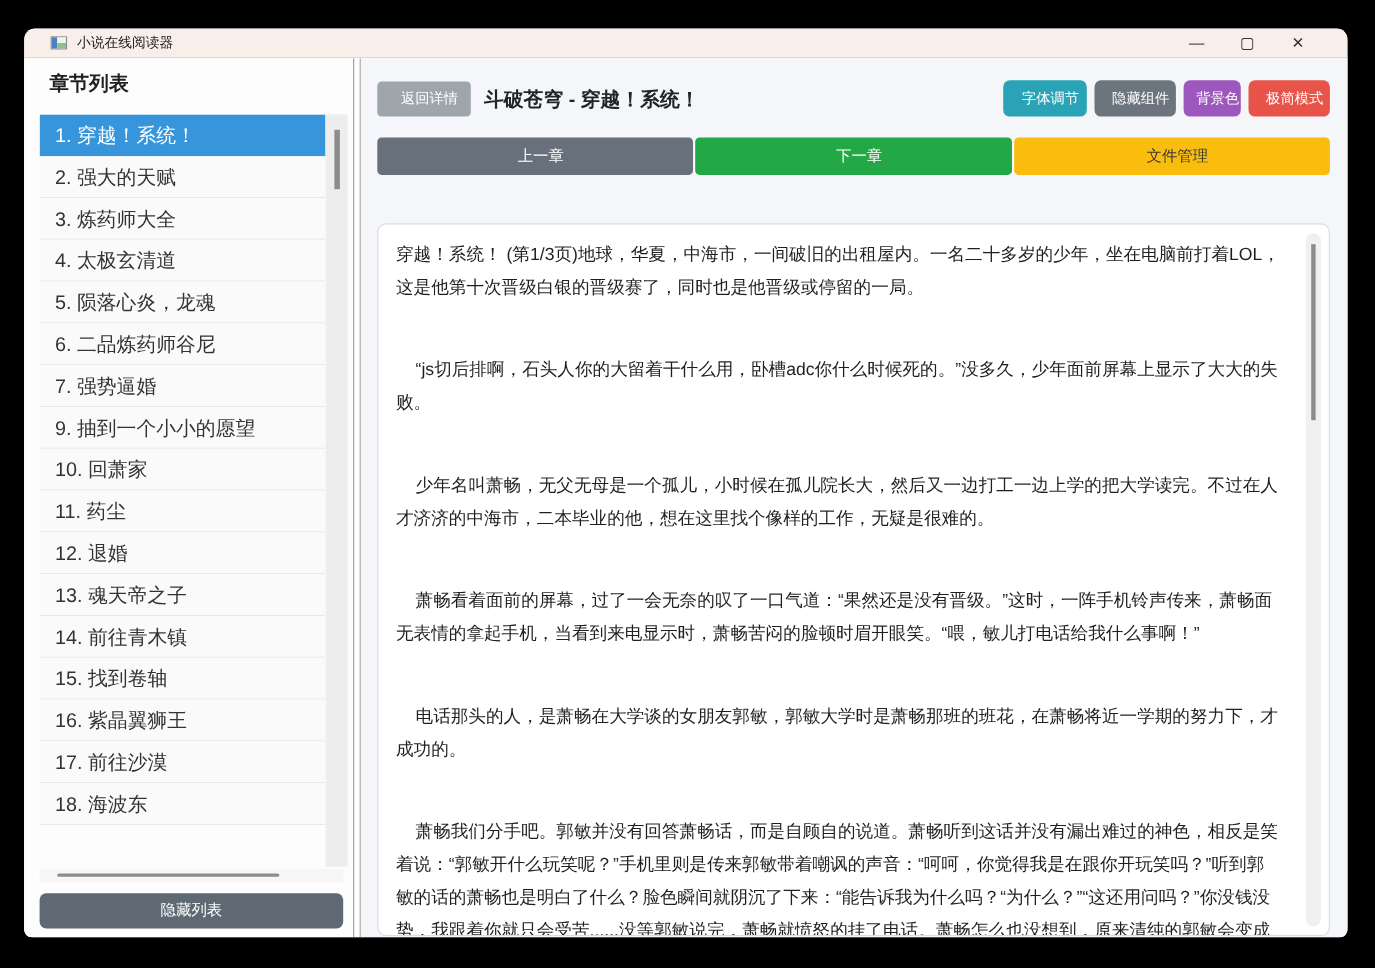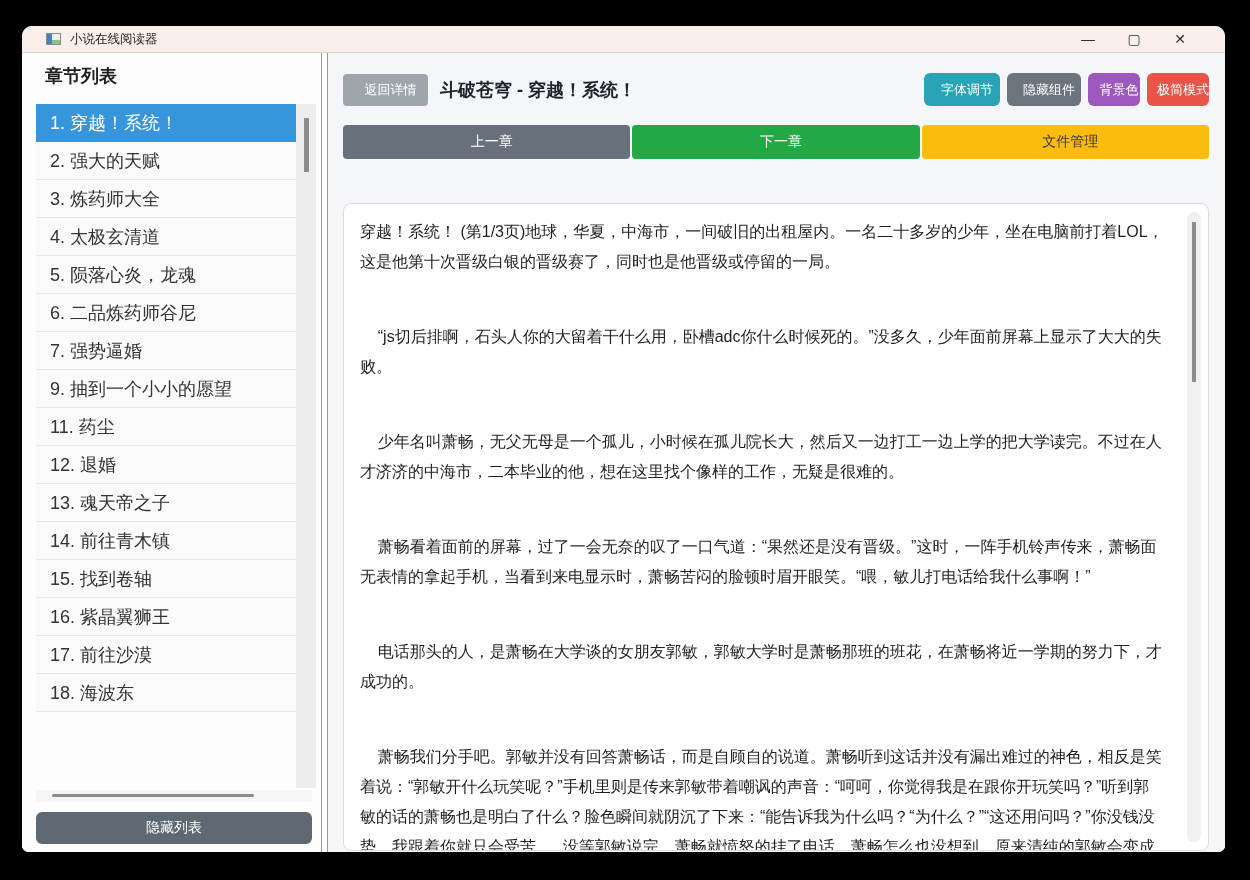--- a/index.html
+++ b/index.html
@@ -53,21 +53,21 @@
   .row1 { margin-top:20px; height:33px; display:flex; align-items:center; flex:0 0 auto; }
   .btn { border:none; color:#fff; font-family:"Liberation Sans","DejaVu Sans",sans-serif;padding-left:10px; }
   .back { width:85px; height:32px; background:#9EA6AB; border-radius:4px; font-size:13px; }
   .chapter-title { margin-left:12px; font-size:18px; font-weight:bold; color:#212529;
                    white-space:nowrap; }
   .spacer { flex:1; }
   .tbtn { height:33px; border-radius:6px; font-size:13px; margin-left:7px; }
   .t-teal   { width:76px; background:#2BA3B7; }
   .t-gray   { width:74px; background:#6C757D; }
   .t-purple { width:52px; background:#9D58BE; }
-  .t-red    { width:62px; background:#E8544A; }
+  .t-red    { width:74px; background:#E8544A; }
   .row2 { margin-top:19px; height:34px; display:flex; gap:2px; flex:0 0 auto; }
   .navbtn { flex:1; height:34px; border-radius:4px; font-size:14px; }
   .prev { background:#68717B; }
   .next { background:#22A845; }
   .files { background:#FBBD0D; color:#3A3A3A; }
 
   
   .textcard { margin-top:44px; flex:1; background:#fff; border:1px solid #DCDCDC;
               border-radius:8px; position:relative; overflow:hidden; min-height:0; }
   .textinner { position:absolute; inset:0; padding:13px 44px 0 16px; overflow:hidden; }
@@ -103,20 +103,21 @@
         <div class="listbox">
           <div class="items">
             <div class="item selected">1. 穿越！系统！</div>
             <div class="item">2. 强大的天赋</div>
             <div class="item">3. 炼药师大全</div>
             <div class="item">4. 太极玄清道</div>
             <div class="item">5. 陨落心炎，龙魂</div>
             <div class="item">6. 二品炼药师谷尼</div>
             <div class="item">7. 强势逼婚</div>
             <div class="item">9. 抽到一个小小的愿望</div>
+            <div class="item">10. 回萧家</div>
             <div class="item">11. 药尘</div>
             <div class="item">12. 退婚</div>
             <div class="item">13. 魂天帝之子</div>
             <div class="item">14. 前往青木镇</div>
             <div class="item">15. 找到卷轴</div>
             <div class="item">16. 紫晶翼狮王</div>
             <div class="item">17. 前往沙漠</div>
             <div class="item">18. 海波东</div>
           </div>
           <div class="vscroll">

